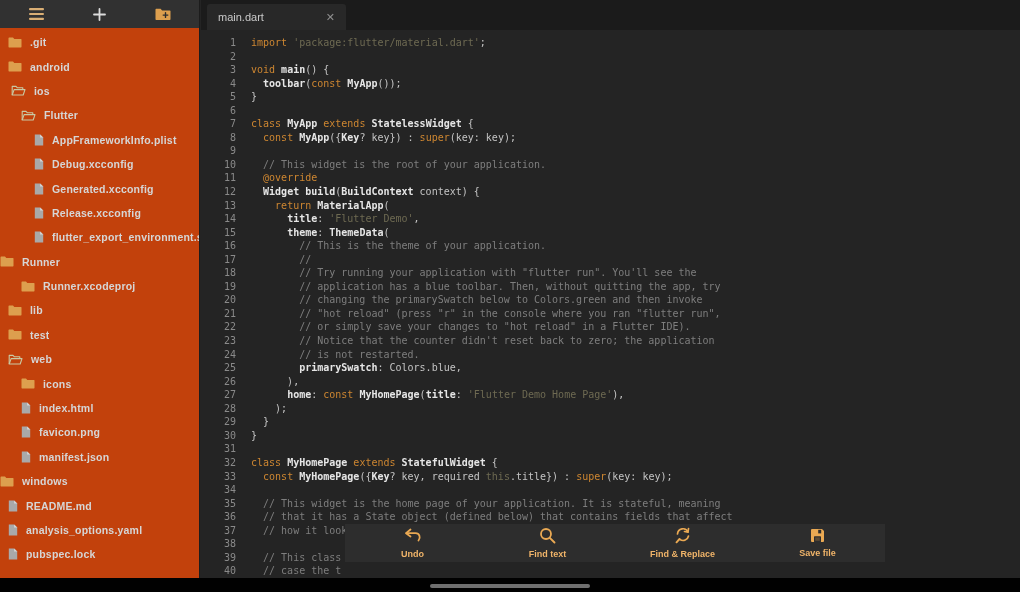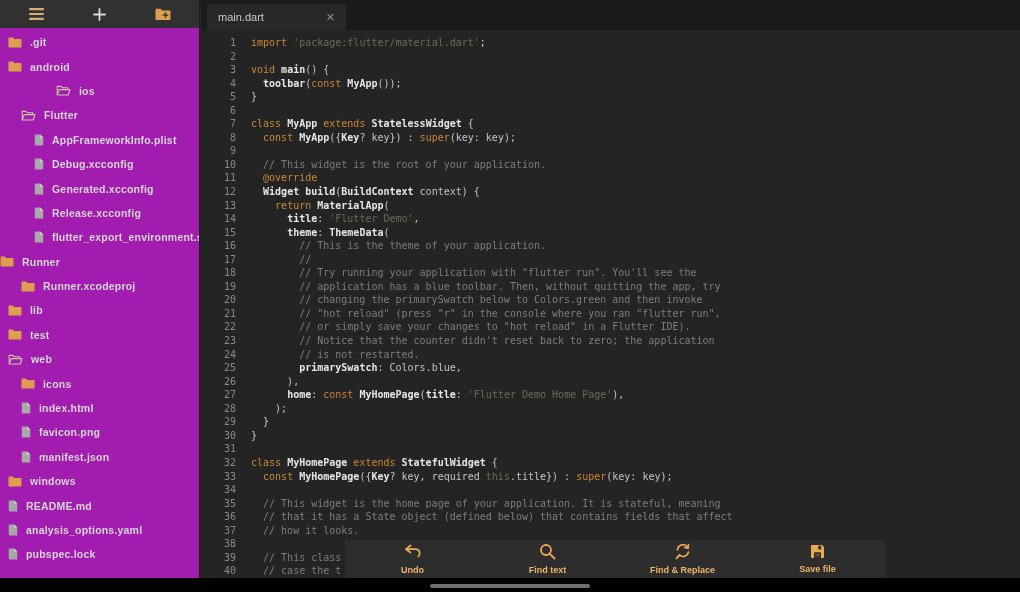--- a/index.html
+++ b/index.html
@@ -4,21 +4,21 @@
 <style>
   * { margin:0; padding:0; box-sizing:border-box; }
   html,body { background:#000; }
   .app {
     position:relative; width:1020px; height:592px; overflow:hidden;
     background:#242424; font-family:"Liberation Sans", sans-serif;
   }
   
   .sidebar {
     position:absolute; left:0; top:0; width:200px; height:592px;
-    background:#a21caf; border-right:1px solid #1c1c1c;
+    background:#c2410c; border-right:1px solid #1c1c1c;
     display:flex; flex-direction:column; overflow:hidden;
   }
   .sidebar-header {
     height:28px; flex:0 0 28px; display:flex; align-items:center;
     justify-content:space-between; padding:0 26px; background:#313131;
   }
   .hdr-btn { display:flex; align-items:center; justify-content:center; width:20px; height:20px; }
   .file-tree { flex:1; overflow:hidden; padding-top:2px; }
   .tree-item { height:24.4px; display:flex; align-items:center; gap:8px; }
   .tree-item .t-icon { display:flex; align-items:center; flex:0 0 auto; }
@@ -45,21 +45,21 @@
   .line { display:flex; height:13.55px; line-height:13.55px; }
   .ln { width:35px; flex:0 0 35px; text-align:right; color:#8a8a8a; }
   .code { white-space:pre; padding-left:15px; }
   .tk-k { color:#cd8631; }
   .tk-d { color:#e6e6e6; font-weight:bold; }
   .tk-p { color:#c4c4c4; }
   .tk-s { color:#6e6a52; }
   .tk-c { color:#7e7e7e; }
   
   .editor-toolbar {
-    position:absolute; left:345px; top:540px; width:540px; height:38px;
+    position:absolute; left:345px; top:524px; width:540px; height:38px;
     background:#2d2d2d; display:flex; align-items:stretch; z-index:5;
   }
   .tool-btn {
     flex:1; background:transparent; border:none; display:flex; flex-direction:column;
     align-items:center; justify-content:center; gap:2px; cursor:pointer;
   }
   .tool-label { font-size:9px; font-weight:600; color:#f0b469; font-family:"Liberation Sans", sans-serif; }
   
   .system-bar { position:absolute; left:0; top:578px; width:1020px; height:14px; background:#010101; z-index:6; }
   .home-pill { position:absolute; left:430px; top:6px; width:160px; height:4px; border-radius:2px; background:#6f6f6f; }
@@ -108,21 +108,21 @@
           <span class="tree-label">.git</span>
         </div>
         <div class="tree-item" style="padding-left: 8px;">
           <span class="t-icon">
             <svg width="14" height="11" viewBox="0 0 14 11">
               <path d="M0.5 1.3 Q0.5 0.6 1.2 0.6 H5 L6.3 2 H13 Q13.5 2 13.5 2.6 V9.8 Q13.5 10.4 12.9 10.4 H1.1 Q0.5 10.4 0.5 9.8 Z" fill="#dd9f4e"></path>
             </svg>
           </span>
           <span class="tree-label">android</span>
         </div>
-        <div class="tree-item" style="padding-left: 24px; margin-left: 32px;">
+        <div class="tree-item" style="padding-left: 11px;">
           <span class="t-icon">
             <svg width="15" height="11" viewBox="0 0 15 11">
               <g fill="none" stroke="#c9c9a3" stroke-width="1.1" stroke-linejoin="round">
                 <path d="M1.2 10 V1.4 H5 L6.2 2.7 H11.8 V4.6"></path>
                 <path d="M1.2 10 L3.1 4.6 H14 L12.2 10 Z"></path>
               </g>
             </svg>
           </span>
           <span class="tree-label">ios</span>
         </div>
@@ -253,21 +253,21 @@
         </div>
         <div class="tree-item" style="padding-left: 21px;">
           <span class="t-icon">
             <svg width="10" height="12" viewBox="0 0 10 12">
               <path d="M0.8 0.5 H6.2 L9.2 3.5 V11.5 H0.8 Z" fill="#a9a9a9"></path>
               <path d="M6.2 0.5 V3.5 H9.2 Z" fill="#d9d9d9"></path>
             </svg>
           </span>
           <span class="tree-label">manifest.json</span>
         </div>
-        <div class="tree-item" style="padding-left: 8px;">
+        <div class="tree-item" style="padding-left: 0;">
           <span class="t-icon">
             <svg width="14" height="11" viewBox="0 0 14 11">
               <path d="M0.5 1.3 Q0.5 0.6 1.2 0.6 H5 L6.3 2 H13 Q13.5 2 13.5 2.6 V9.8 Q13.5 10.4 12.9 10.4 H1.1 Q0.5 10.4 0.5 9.8 Z" fill="#dd9f4e"></path>
             </svg>
           </span>
           <span class="tree-label">windows</span>
         </div>
         <div class="tree-item" style="padding-left: 8px;">
           <span class="t-icon">
             <svg width="10" height="12" viewBox="0 0 10 12">

